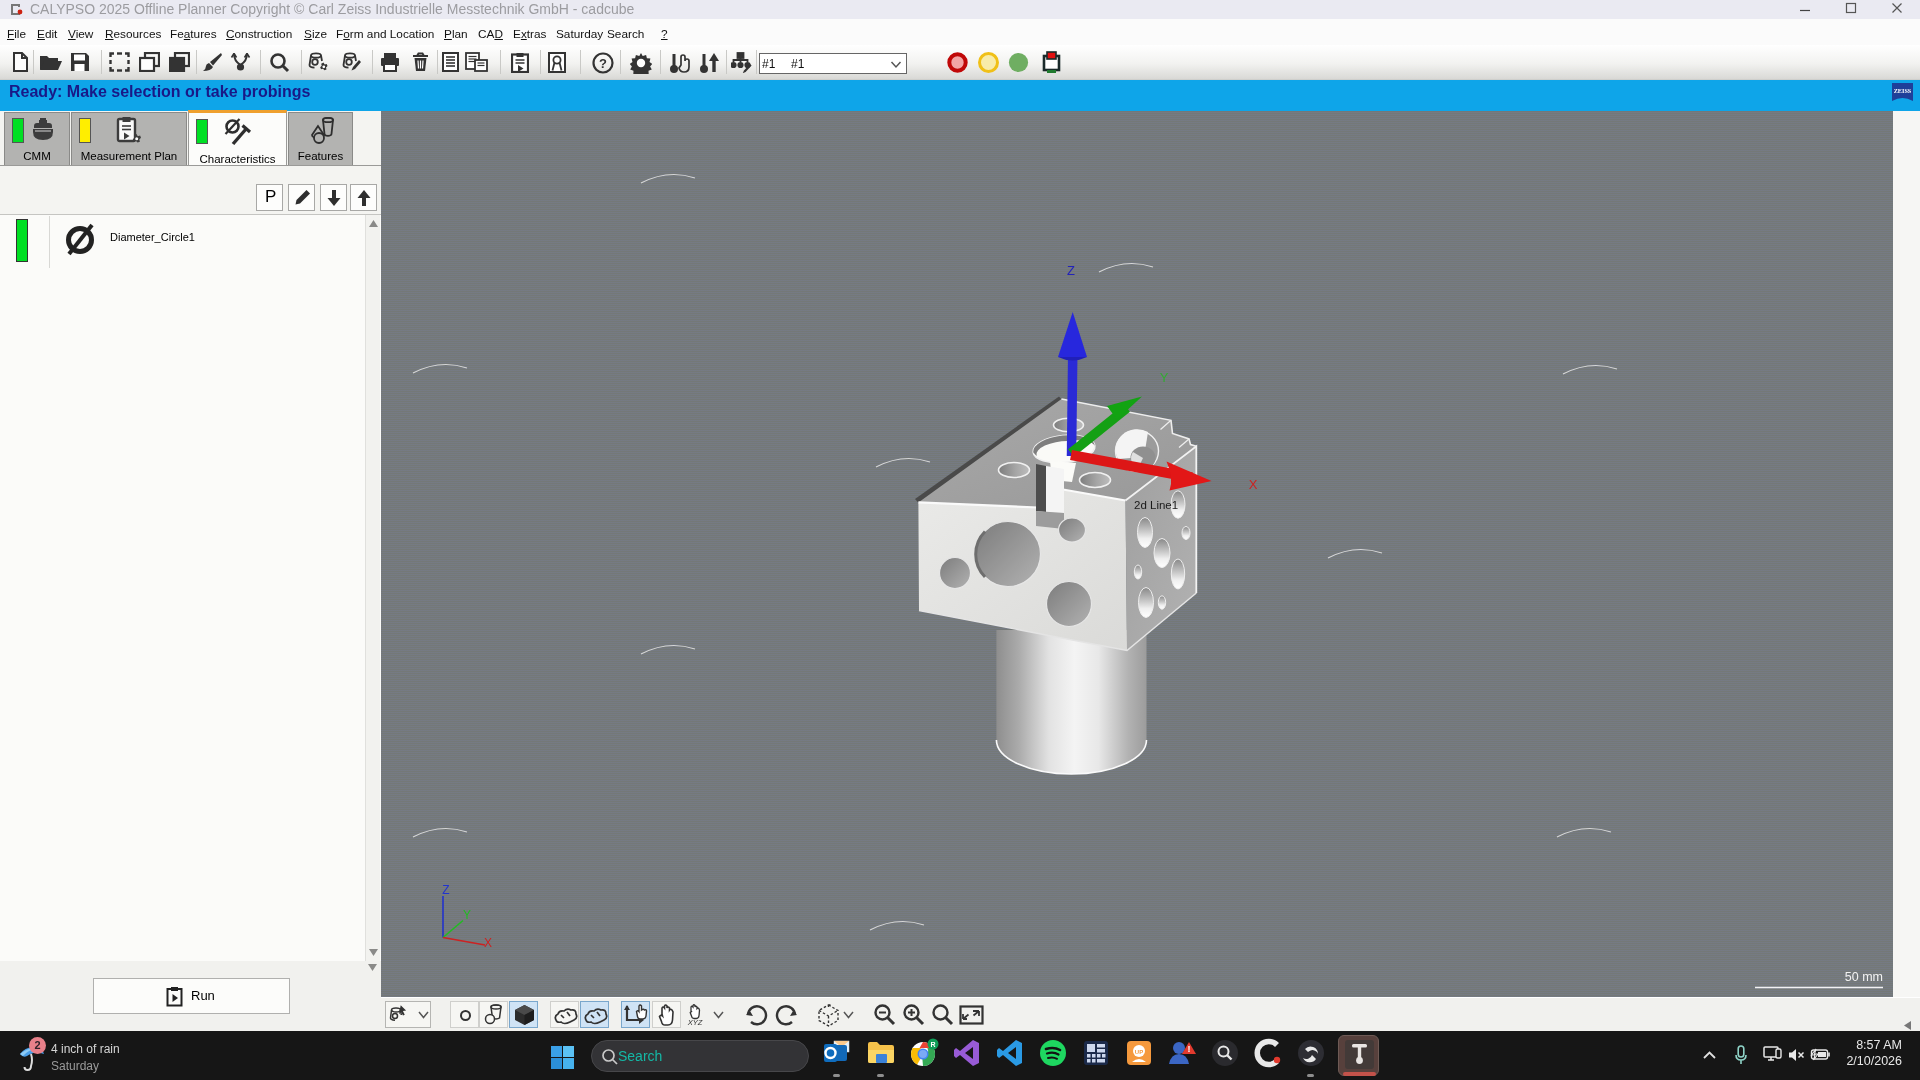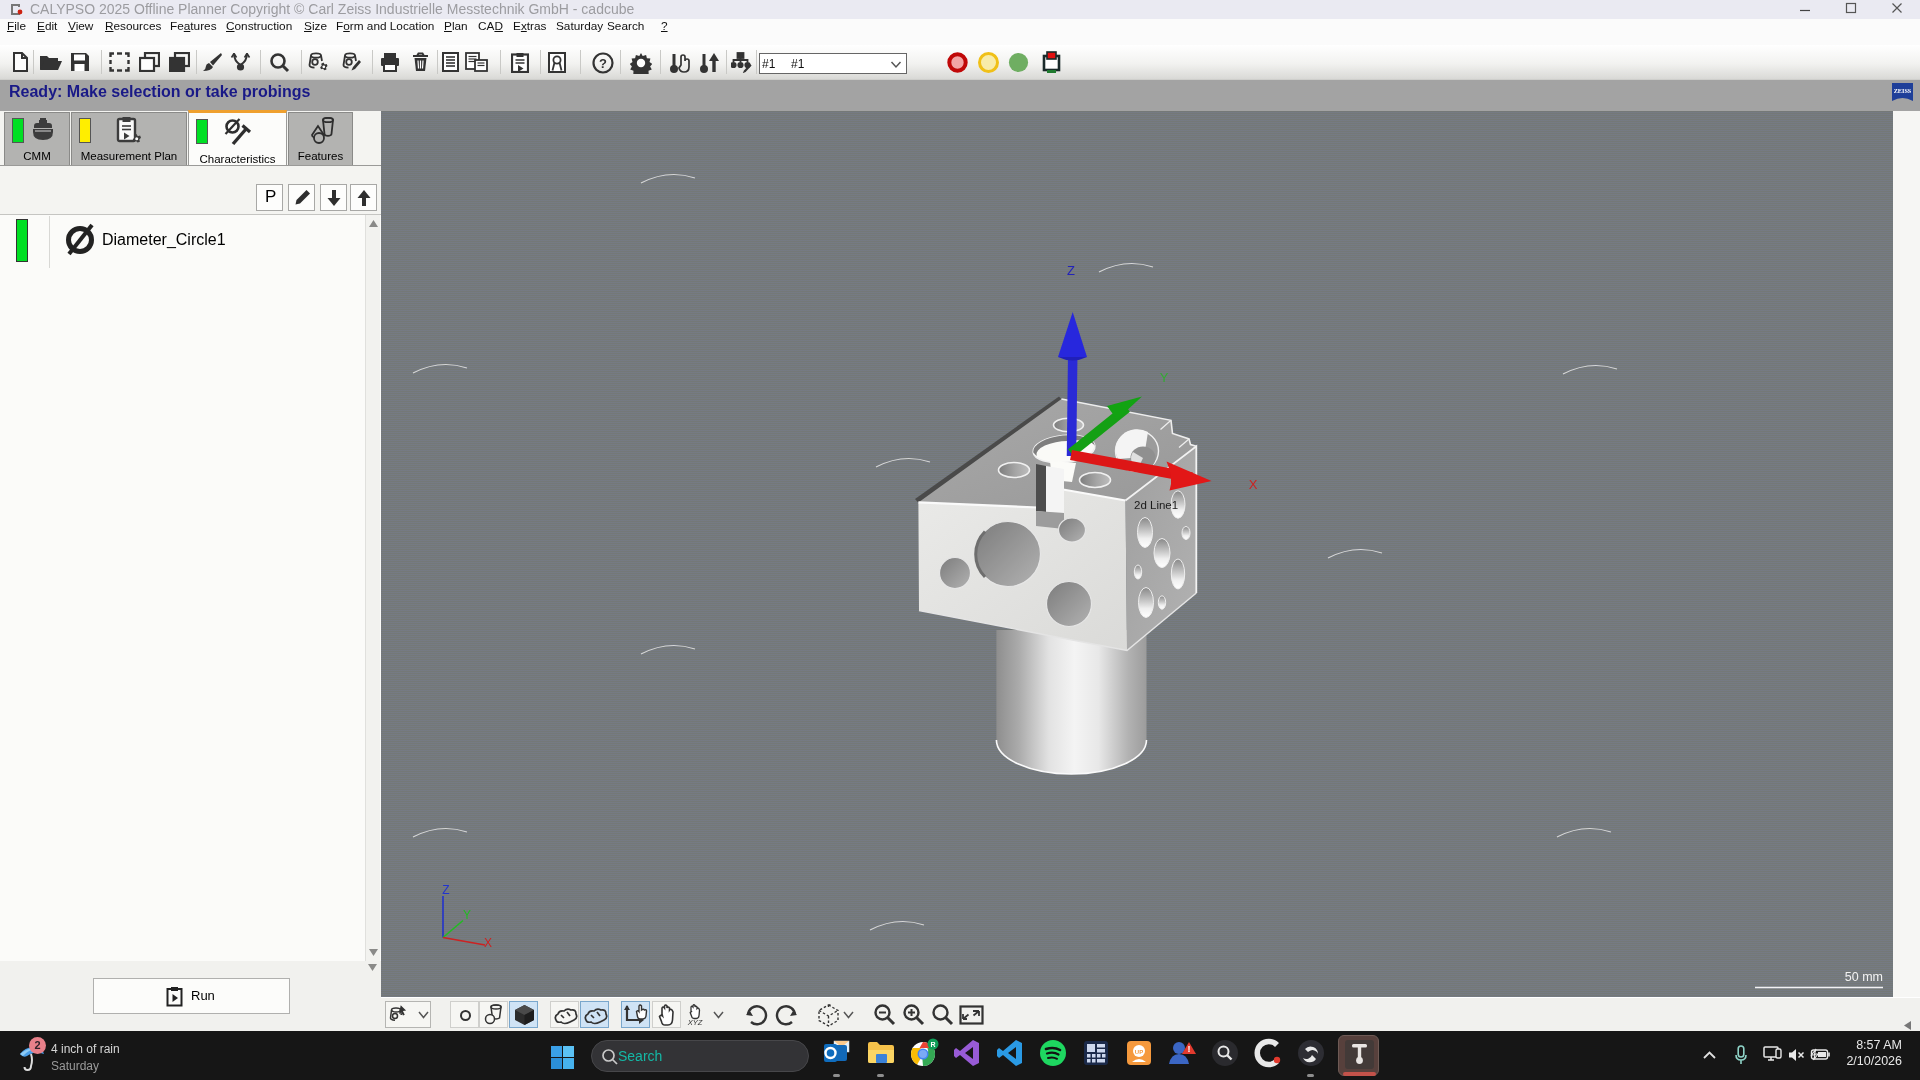--- a/index.html
+++ b/index.html
@@ -7,45 +7,45 @@
 .abs { position:absolute; }
 #app { position:relative; width:1920px; height:1080px; background:#f2f2ef; }
 
 
 #titlebar { left:0; top:0; width:1920px; height:19px; background:#eaeaf2; color:#9c9ca0; font-size:12.5px; }
 #titlebar .ttext { position:absolute; left:30px; top:0.5px; white-space:nowrap; font-size:14px; }
 .winbtn { position:absolute; top:0; width:14px; height:14px; color:#555; }
 
 
 #menubar { left:0; top:19px; width:1920px; height:26px; background:#fbfbfb; font-size:11.8px; color:#111; }
-#menubar span.mi { position:absolute; top:0; white-space:nowrap; }
+#menubar span.mi { position:absolute; top:8px; white-space:nowrap; }
 #menubar u { text-decoration:underline; }
 
 
 #toolbar { left:0; top:45px; width:1920px; height:35px; background:linear-gradient(#ffffff, #f2f2f0 55%, #d9d9d6); border-bottom:1px solid #cfcfcc; }
 .tbi { position:absolute; top:7px; }
 .tsep { position:absolute; top:5px; width:1px; height:24px; background:#c9c9c6; }
 
 
-#readybar { left:0; top:80px; width:1920px; height:31px; background:#a3a3a3; }
+#readybar { left:0; top:80px; width:1920px; height:31px; background:#0ea5e9; }
 #readybar .rtext { position:absolute; left:9px; top:3px; font-size:16px; font-weight:bold; color:#191987; }
 #zeiss { position:absolute; left:1892px; top:83px; width:21px; height:21px; }
 
 
 #leftpanel { left:0; top:111px; width:438px; height:920px; background:#f4f4f1; }
 .tab { position:absolute; top:1px; height:53px; background:#b3b3b1; border:1px solid #8a8a88; border-bottom:none; }
 .tab.active { background:#fcfcfa; border-color:#9a9a98; border-top:3px solid #efa02e; }
 .tab .cbar { position:absolute; left:7px; top:5px; width:12px; height:25px; border:1px solid #555; }
 .tab .tlabel { position:absolute; left:0; right:0; top:37px; text-align:center; font-size:11.5px; color:#000; }
 #tabline { position:absolute; top:54px; left:0; width:381px; height:1px; background:#9a9a98; }
 .pbtn { position:absolute; top:73px; width:27px; height:27px; background:#fdfdfc; border:1px solid #a8a8a6; }
 #listarea { position:absolute; left:0; top:103px; width:381px; height:747px; background:#fbfbf9; border-top:1px solid #c5c5c2; }
 #colsep { position:absolute; left:49px; top:1px; width:1px; height:52px; background:#d8d8d5; }
 #greenbar { position:absolute; left:16px; top:4px; width:12px; height:43px; background:#00e024; border:1px solid #333; }
-#dialabel { position:absolute; left:102px; top:16px; font-size:16px; color:#000; }
+#dialabel { position:absolute; left:110px; top:16px; font-size:11px; color:#000; }
 #vsb { position:absolute; left:365px; top:0px; width:15px; height:747px; background:#f2f2ef; border-left:1px solid #e0e0dd; }
 #bottompanel { position:absolute; left:0; top:850px; width:381px; height:70px; background:#f1f1ee; }
 #runbtn { position:absolute; left:93px; top:17px; width:197px; height:36px; background:#fcfcfa; border:1px solid #b0b0ae; font-size:13px; }
 
 
 #viewport { left:381px; top:111px; width:1512px; height:886px; overflow:hidden;
   background-color:#757a7c;
   background-image: repeating-linear-gradient(0deg, rgba(120,128,180,0.13) 0 1px, rgba(110,110,85,0.13) 1px 2px);
 }
 #rightcol { left:1893px; top:111px; width:27px; height:886px; background:#f6f6f4; }

